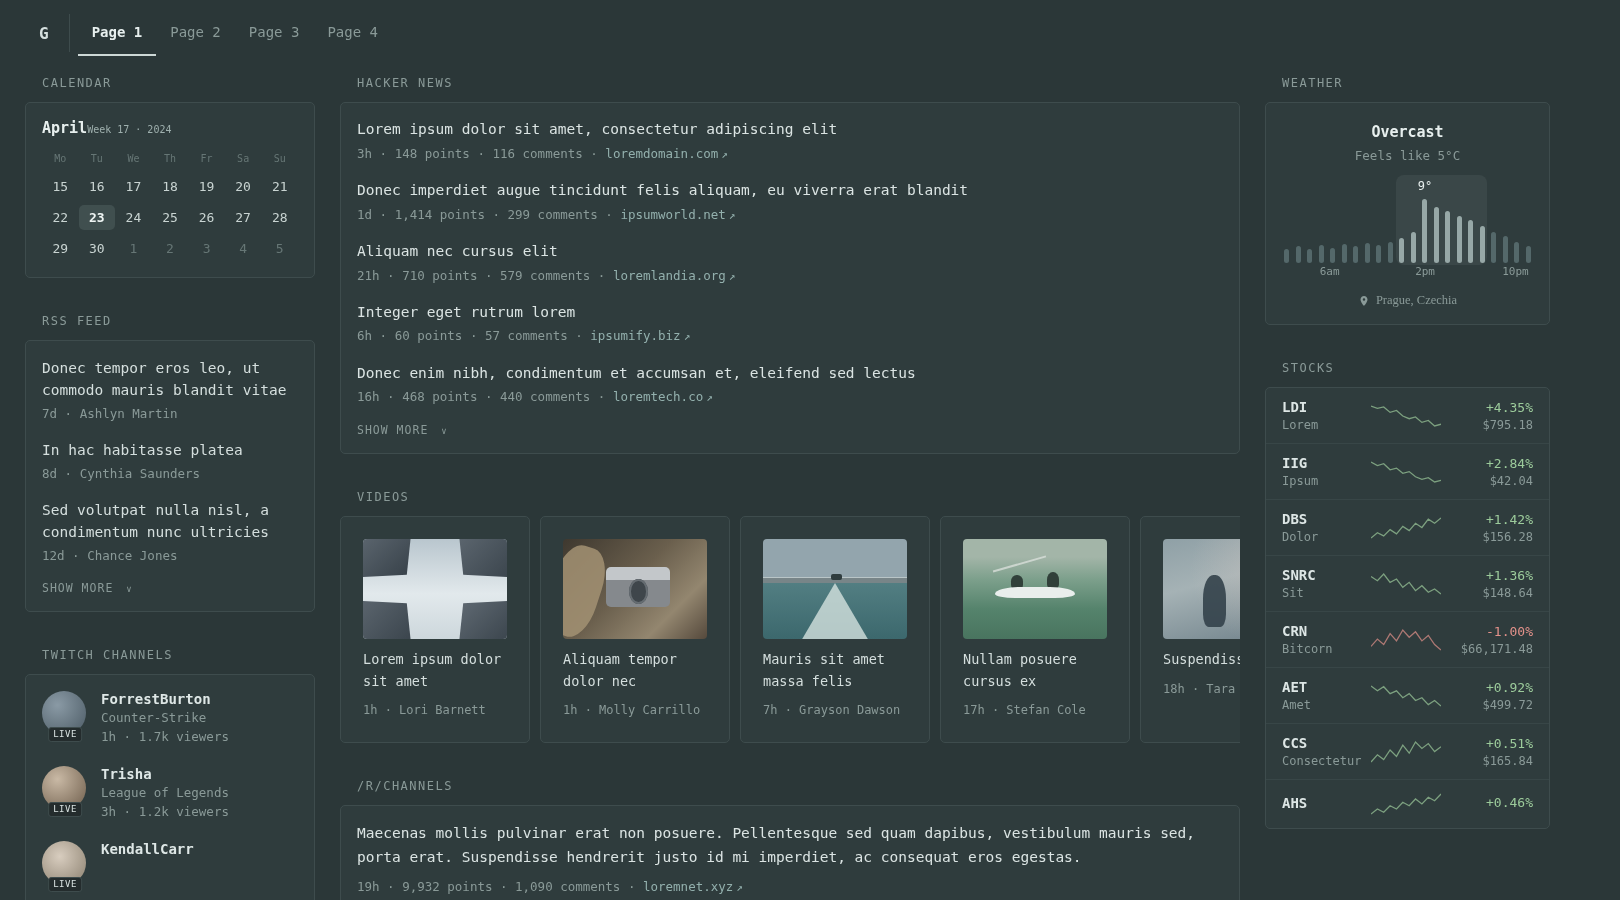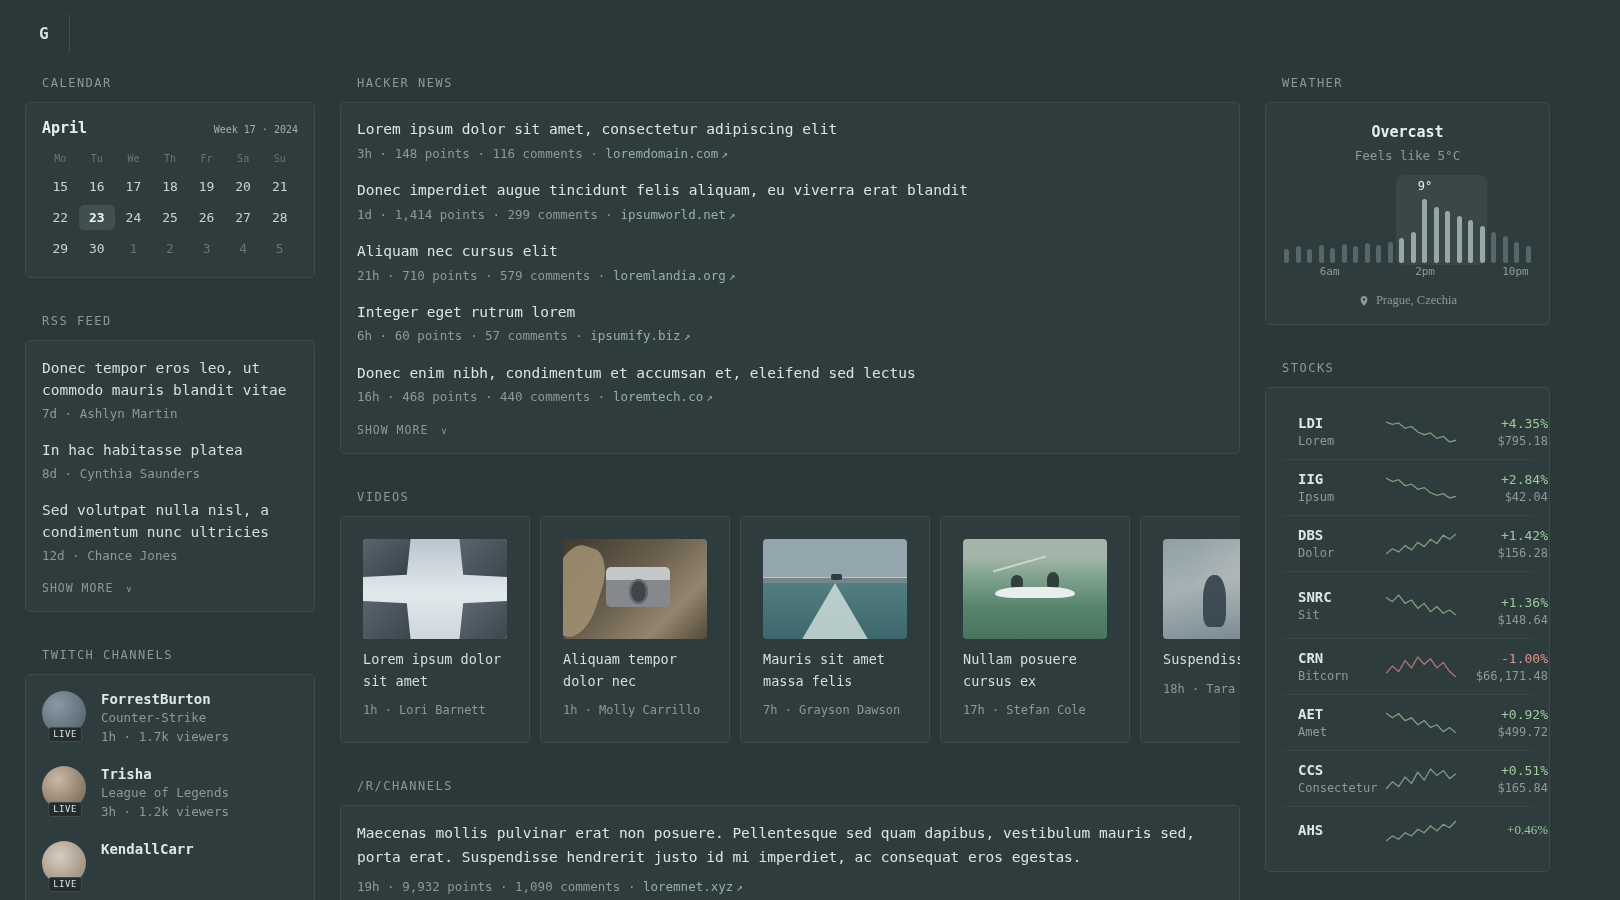--- a/index.html
+++ b/index.html
@@ -44,21 +44,21 @@
   .widget-title{font-size:12px;letter-spacing:1.5px;color:var(--dim);padding-left:17px;margin-bottom:12px;}
   .card{background:var(--card);border:1px solid var(--border);border-radius:5px;padding:16px;}
 
   .meta{font-size:12.5px;color:var(--dim);line-height:1.45;}
   .domain{color:var(--link);cursor:pointer;}
   .ext{margin-left:3px;font-size:11px;}
   .show-more{display:flex;align-items:flex-end;gap:13px;font-size:11.5px;letter-spacing:1px;color:var(--dim);margin-top:0;cursor:pointer;}
   .chev{font-size:9px;transform:translateY(-1px);}
 
   
-  .cal-head{display:flex;justify-content:space-between;align-items:baseline;}
+  .cal-head{display:flex;align-items:baseline;}
   .cal-month{font-size:15px;font-weight:700;color:var(--bright);}
   .cal-week{font-size:10px;color:#9fb0ae;}
   .cal-dow-row{display:grid;grid-template-columns:repeat(7,1fr);margin-top:16px;}
   .cal-dow{text-align:center;font-size:10px;color:var(--faint);}
   .cal-grid{display:grid;grid-template-columns:repeat(7,1fr);row-gap:6px;margin-top:10px;}
   .cal-day{text-align:center;font-size:13px;height:25px;line-height:25px;color:#c9d4d2;}
   .cal-day.today{background:var(--today-bg);border-radius:5px;color:#eef4f3;font-weight:700;}
   .cal-day.out{color:var(--faint);}
 
   
@@ -129,39 +129,45 @@
   .w-bars{position:absolute;left:2px;right:2px;bottom:16px;height:64px;display:flex;align-items:flex-end;justify-content:space-between;}
   .wbar{width:5px;border-radius:2.5px;background:#54686a;}
   .wbar.day{background:#97a8a7;}
   .w-peak{position:absolute;top:0;transform:translateX(-50%);font-size:12px;color:var(--bright);}
   .w-times{position:absolute;left:0;right:0;bottom:0;height:14px;}
   .w-time{position:absolute;transform:translateX(-50%);font-size:11px;color:var(--dim);}
   .w-loc{display:flex;align-items:center;justify-content:center;gap:6px;margin-top:14px;font-size:12.5px;color:var(--dim);font-family:Liberation Serif, serif;}
   .pin{display:inline-flex;color:var(--dim);}
 
   
-  .stocks-card{padding:16px;}
+  .stocks-card{padding:0;}
   .stock-row{display:flex;align-items:center;padding:11px 16px;cursor:pointer;}
   .stock-row + .stock-row{border-top:1px solid rgba(62,76,77,.65);}
   .stock-left{flex:0 0 88px;}
   .stock-sym{font-size:14px;font-weight:700;color:#dde6e5;}
   .stock-name{font-size:12px;color:var(--dim);margin-top:3px;}
   .stock-spark{flex:1 1 auto;display:flex;justify-content:center;align-items:center;}
   .stock-right{flex:0 0 92px;text-align:right;}
   .stock-change{font-size:13px;}
   .stock-price{font-size:12px;color:var(--dim);margin-top:3px;}
 </style>
 </head>
 <body>
 
 <div class="page">
 
   <header class="nav">
     <div class="logo">G</div>
     <div class="nav-divider"></div>
+    <nav class="tabs">
+      <div class="tab active">Page 1</div>
+      <div class="tab">Page 2</div>
+      <div class="tab">Page 3</div>
+      <div class="tab">Page 4</div>
+    </nav>
   </header>
 
   <div class="columns">
 
     <div class="col-left">
 
       <section class="widget">
         <div class="widget-title">CALENDAR</div>
         <div class="card">
           <div class="cal-head">
@@ -485,21 +491,21 @@
             <div class="stock-left">
               <div class="stock-sym">SNRC</div>
               <div class="stock-name">Sit</div>
             </div>
             <div class="stock-spark">
                 <svg width="70" height="26" viewBox="0 0 70 26">
                   <polyline points="0.0,5.5 6.4,9.7 12.7,3.0 19.1,11.3 25.5,8.0 31.8,16.3 38.2,11.3 44.5,19.7 50.9,14.7 57.3,21.3 63.6,18.0 70.0,23.0" fill="none" stroke="#9ccb9b" stroke-width="1.3" opacity="0.7"></polyline>
                 </svg>
               </div>
             <div class="stock-right">
-              <div class="stock-change" style="color: rgb(156, 203, 155); margin-top: 12px;">+1.36%</div>
+              <div class="stock-change" style="color: rgb(156, 203, 155);">+1.36%</div>
               <div class="stock-price">$148.64</div>
             </div>
           </div>
 
           <div class="stock-row">
             <div class="stock-left">
               <div class="stock-sym">CRN</div>
               <div class="stock-name">Bitcorn</div>
             </div>
             <div class="stock-spark">
@@ -549,21 +555,21 @@
             <div class="stock-left">
               <div class="stock-sym">AHS</div>
               <div class="stock-name"></div>
             </div>
             <div class="stock-spark">
                 <svg width="70" height="26" viewBox="0 0 70 26">
                   <polyline points="0.0,23.0 6.4,18.0 12.7,21.3 19.1,14.7 25.5,18.0 31.8,11.3 38.2,14.7 44.5,8.0 50.9,13.0 57.3,6.3 63.6,9.7 70.0,3.0" fill="none" stroke="#9ccb9b" stroke-width="1.3" opacity="0.7"></polyline>
                 </svg>
               </div>
             <div class="stock-right">
-              <div class="stock-change" style="color: rgb(156, 203, 155); font-family: Liberation Serif, serif;">+0.46%</div>
+              <div class="stock-change" style="color: rgb(156, 203, 155);">+0.46%</div>
               <div class="stock-price"></div>
             </div>
           </div>
 
         </div>
       </section>
     </div>
 
   </div>
 </div>

